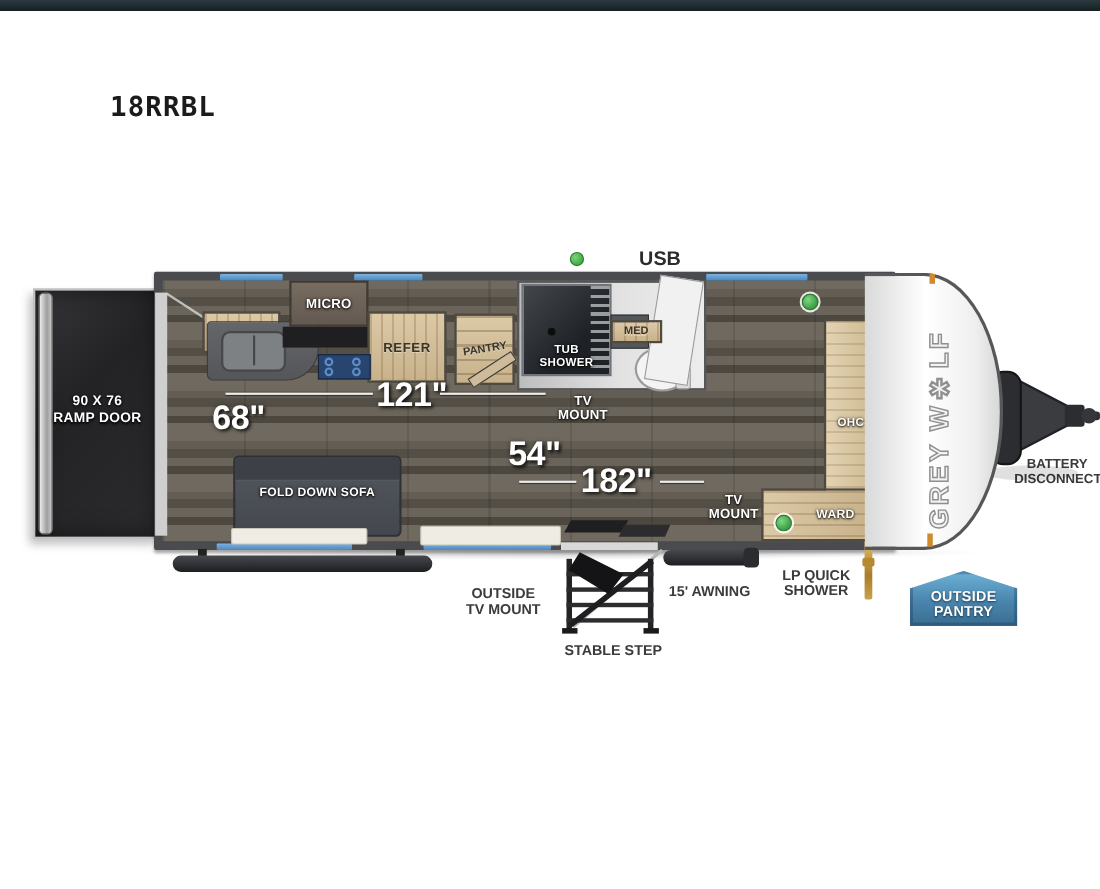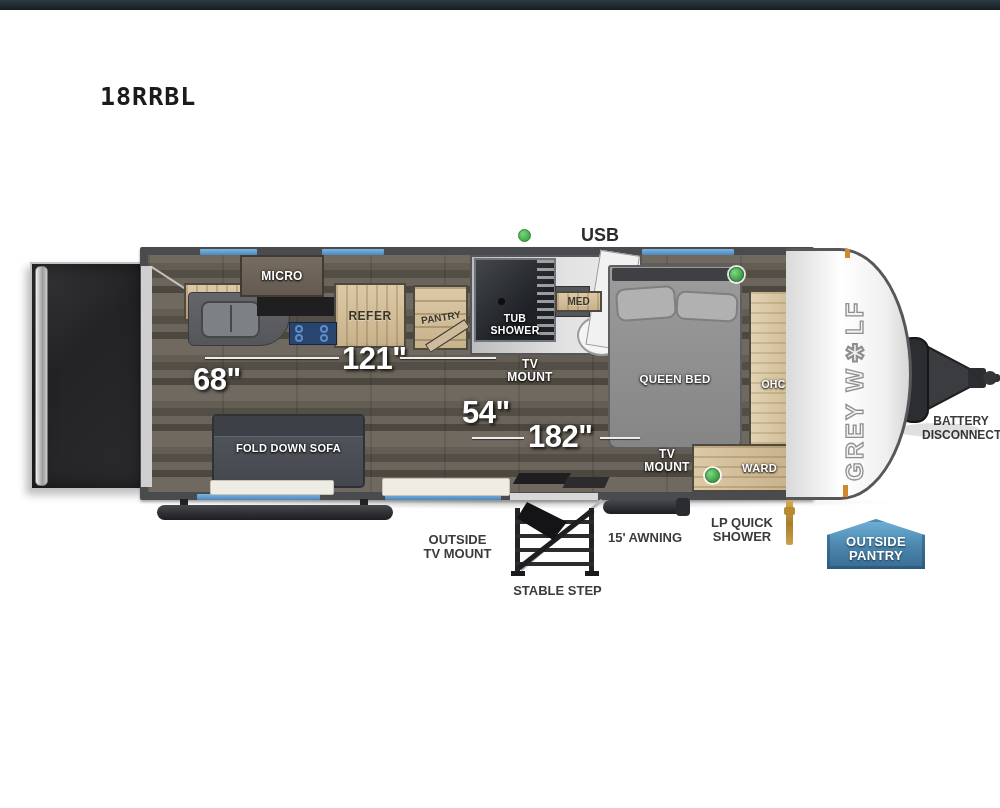--- a/index.html
+++ b/index.html
@@ -69,21 +69,21 @@
   #ohc-kitchen{left:184px;top:255px;width:71px;height:38px;}
   #counter{left:188px;top:292px;width:100px;height:52px;background:linear-gradient(180deg,#64666a,#54565a);
     border:1px solid #3a3a3c;border-radius:4px 4px 30px 6px;z-index:6;}
   #sink{position:absolute;left:12px;top:8px;width:55px;height:33px;background:#7d8184;
     border:2px solid #46474a;border-radius:8px;}
   #sink-divider{position:absolute;left:27px;top:2px;width:2px;height:27px;background:#46474a;}
   #faucet{position:absolute;left:72px;top:6px;width:7px;height:7px;border-radius:50%;background:#2e2e30;}
   #counter-strip{left:257px;top:297px;width:78px;height:19px;background:#1f1f22;z-index:6;}
   #cooktop{left:289px;top:322px;width:46px;height:21px;background:#27456f;border:1px solid #16243c;z-index:7;}
   .burner{position:absolute;width:8px;height:8px;border-radius:50%;border:2px solid #5e8cc9;box-sizing:border-box;}
-  #micro{left:240px;top:255px;width:84px;height:42px;background:linear-gradient(180deg,#776c60,#635950);
+  #micro{left:263px;top:255px;width:72px;height:42px;background:linear-gradient(180deg,#776c60,#635950);
     border:2px solid #403a33;box-sizing:border-box;display:flex;align-items:center;justify-content:center;z-index:6;}
   #refer{left:334px;top:255px;width:72px;height:65px;}
   #pantry{left:413px;top:257px;width:55px;height:65px;
     background:repeating-linear-gradient(180deg,rgba(90,70,40,0.30) 0 2px,rgba(0,0,0,0) 2px 13px),
     linear-gradient(180deg,#dcc9a6,#c7b28b);}
   #pantry span{transform:rotate(-9deg);}
   #shelf-slant{left:424px;top:331px;width:45px;height:8px;background:#cdbb9b;border:1px solid #3e3a32;
     transform:rotate(-33deg);z-index:6;}
 
   
@@ -182,20 +182,24 @@
   <div class="abs" id="topbar"></div>
   <div class="abs" id="model-title">18RRBL</div>
 
   <div class="abs" id="ground-shadow"></div>
 
   <div class="abs" id="usb-dot"></div>
   <div class="abs" id="usb-label">USB</div>
 
   <div class="abs" id="ramp-door">
     <div id="ramp-rail"></div>
+    <div id="ramp-label">
+      <div class="flabel" style="font-size:12.5px;">90 X 76</div>
+      <div class="flabel" style="font-size:12.5px;">RAMP DOOR</div>
+    </div>
   </div>
 
   <div class="abs" id="wall"></div>
   <div class="abs" id="floor"></div>
   <div class="abs window" id="win-t1"></div>
   <div class="abs window" id="win-t2"></div>
   <div class="abs window" id="win-t3"></div>
   <div class="abs window" id="win-b1"></div>
   <div class="abs window" id="win-b2"></div>
   <div class="abs" id="entry-opening"></div>
@@ -246,26 +250,20 @@
     </div>
     <div id="toilet"></div>
     <div id="toilet-tank"></div>
     <div id="bath-door"></div>
   </div>
   <div class="abs" id="tv-mid-label">
     <div class="flabel" style="font-size:12px;">TV</div>
     <div class="flabel" style="font-size:12px;">MOUNT</div>
   </div>
 
-  <div class="abs" id="bed">
-    <div id="headboard"></div>
-    <div class="pillow" id="pillow1"></div>
-    <div class="pillow" id="pillow2"></div>
-    <div id="bed-label" class="flabel">QUEEN BED</div>
-  </div>
   <div class="abs gdot" id="gdot-bed"></div>
   <div class="abs woodL" id="ohc-bedroom" style="background: repeating-linear-gradient(rgba(125, 95, 55, 0.22) 0px, rgba(125, 95, 55, 0.22) 2px, rgba(0, 0, 0, 0) 2px, rgba(0, 0, 0, 0) 10px), linear-gradient(90deg, rgb(227, 211, 179), rgb(205, 185, 146));">
     <span class="flabel" style="font-size:10.5px;">OHC</span>
   </div>
   <div class="abs" id="tv-bed-1"></div>
   <div class="abs" id="tv-bed-2"></div>
   <div class="abs" id="tv-bed-label">
     <div class="flabel" style="font-size:12px;">TV</div>
     <div class="flabel" style="font-size:12px;">MOUNT</div>
   </div>

